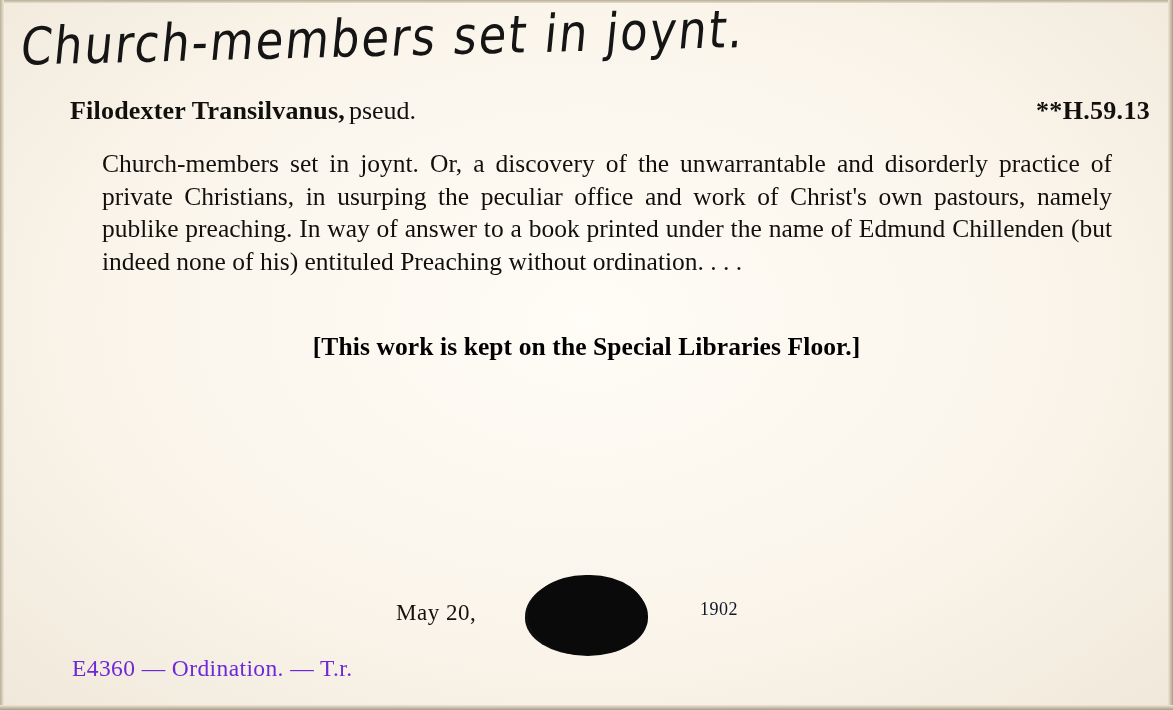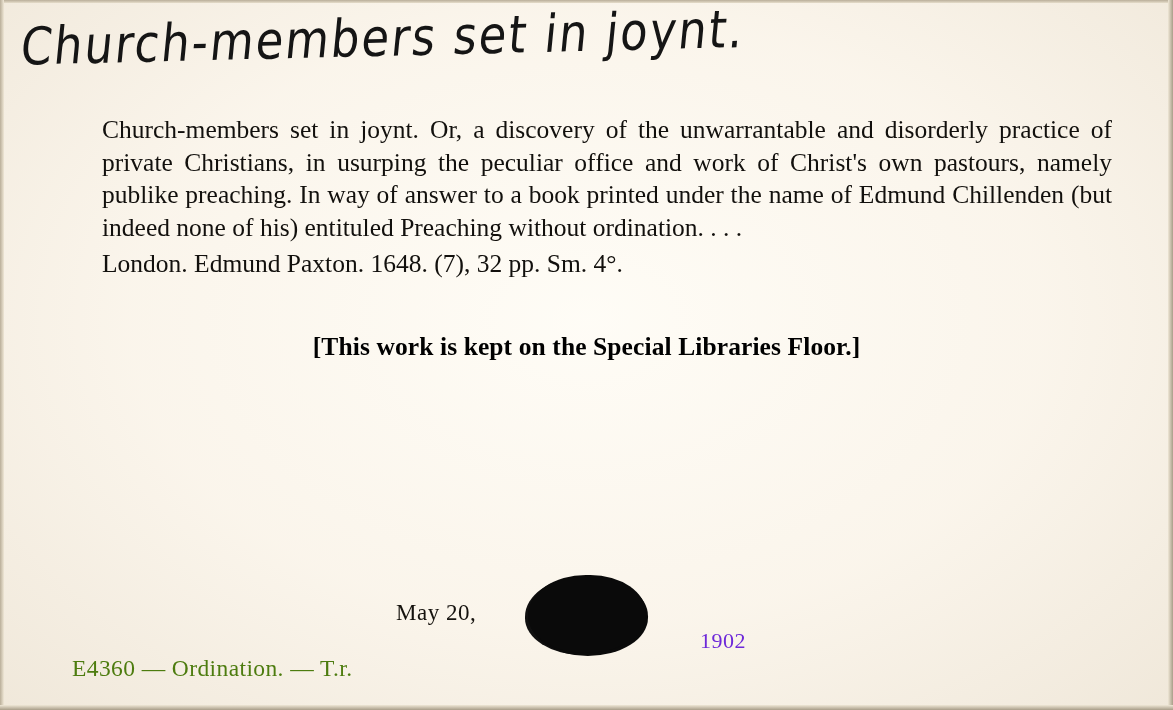--- a/index.html
+++ b/index.html
@@ -123,66 +123,70 @@
     position: absolute;
     left: 396px;
     top: 600px;
     font-size: 23px;
     letter-spacing: 0.5px;
     color: #15120e;
   }
   #year-stamp {
     position: absolute;
     left: 700px;
-    top: 628px;
-    font-size: 22px;
+    top: 599px;
+    font-size: 18px;
     letter-spacing: 0.5px;
-    color: #6d28d9;
+    color: #0f172a;
   }
   #blot {
     position: absolute;
     left: 528px;
     top: 575px;
     width: 118px;
     height: 78px;
     background: #0a0a0a;
     border-radius: 50% 48% 52% 50% / 52% 50% 50% 48%;
     box-shadow: 2px 3px 0 0 #0a0a0a, -3px 2px 0 0 #101010;
   }
 
   #tracing {
     position: absolute;
     left: 72px;
     top: 655px;
     font-size: 23.5px;
     letter-spacing: 0.4px;
-    color: #4d7c0f;
+    color: #6d28d9;
     white-space: nowrap;
   }
 </style>
 </head>
 <body>
 
 <div id="card">
   <div id="paper-tint"></div>
   <div class="edge edge-top"></div>
   <div class="edge edge-left"></div>
   <div class="edge edge-right"></div>
   <div class="edge edge-bottom"></div>
 
   <div id="handwriting">
     <span class="ink">Church-members set in joynt.</span>
   </div>
 
   <div id="record">
 
+    <div class="author-line">
+      <span class="author-name">Filodexter Transilvanus,</span>
+      <span class="author-pseud">pseud.</span>
+      <span class="call-number">**H.59.13</span>
+    </div>
 
     <div class="title-block">Church-members set in joynt.  Or, a discovery of the unwarrantable and disorderly practice of private Christians, in usurping the peculiar office and work of Christ's own pastours, namely publike preaching.  In way of answer to a book printed under the name of Edmund Chillenden (but indeed none of his) entituled Preaching without ordination. . . .</div>
 
-    <div class="imprint">London.  Edmund Paxton.  1648.  (7), 32 pp.  Sm. 4°.</div>
   </div>
 
   <div id="note">[This work is kept on the Special Libraries Floor.]</div>
 
   <div id="date-stamp">May 20,</div>
   <div id="blot"></div>
   <div id="year-stamp">1902</div>
 
   <div id="tracing">E4360 — Ordination. — T.r.</div>
 </div>

